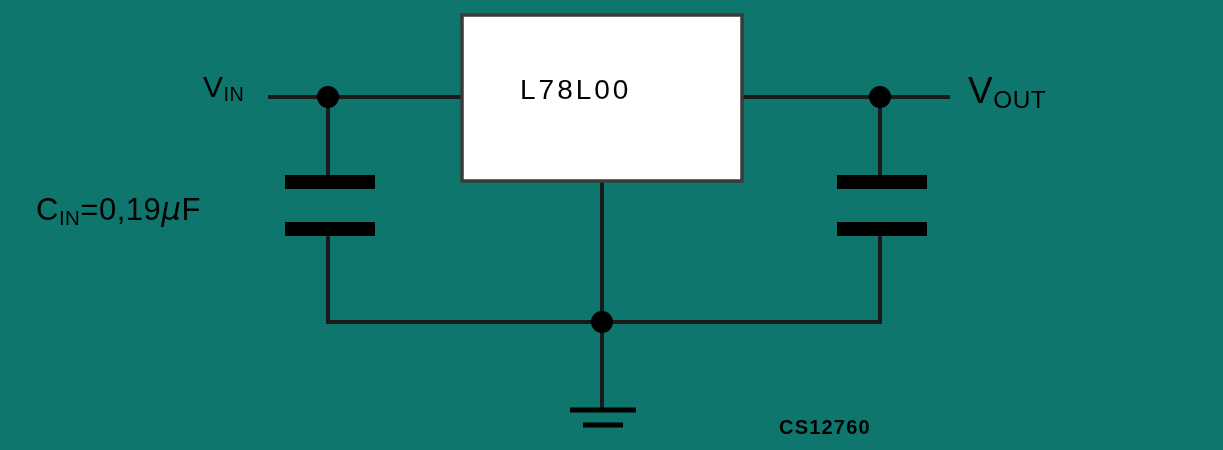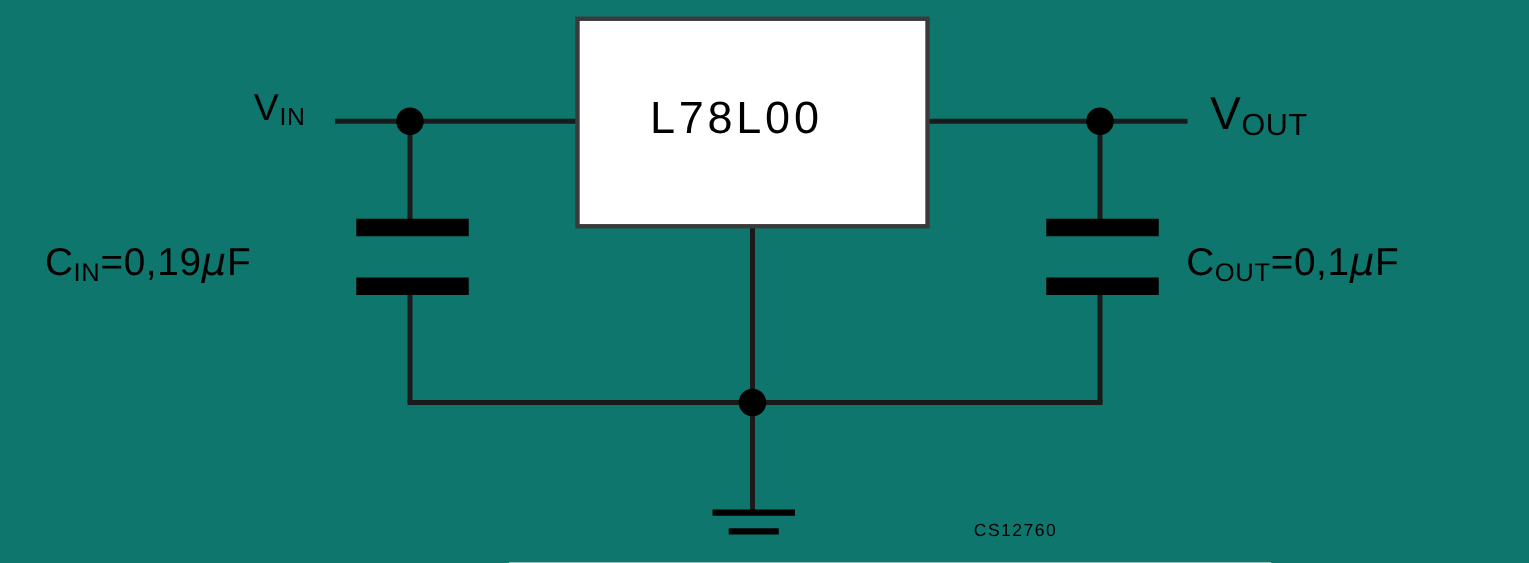--- a/index.html
+++ b/index.html
@@ -68,29 +68,29 @@
   #label-cout {
     left: 949px;
     top: 194px;
     font-size: 31px;
     letter-spacing: 0.5px;
   }
   
   #label-part {
     left: 520px;
     top: 76px;
-    font-size: 36px;
+    font-size: 28px;
     letter-spacing: 3px;
   }
   
   #label-refcode {
     left: 779px;
     top: 417px;
-    font-size: 14px;
-    font-weight: normal;
+    font-size: 20px;
+    font-weight: bold;
     letter-spacing: 1.2px;
   }
 </style>
 </head>
 <body>
 
 <div id="canvas">
 
   <svg id="schematic" viewBox="0 0 1223 450" xmlns="http://www.w3.org/2000/svg">
 
@@ -138,21 +138,18 @@
   </div>
 
   <div class="lbl" id="label-vout">
     <span>V</span><span class="sub">OUT</span>
   </div>
 
   <div class="lbl" id="label-cin">
     <span>C</span><span class="sub">IN</span><span>=</span><span>0,19</span><span class="mu">μ</span><span>F</span>
   </div>
 
-  <div class="lbl" id="label-cout">
-    <span>C</span><span class="sub">OUT</span><span>=</span><span>0,1</span><span class="mu">μ</span><span>F</span>
-  </div>
 
   <div class="lbl" id="label-part">L78L00</div>
 
   <div class="lbl" id="label-refcode">CS12760</div>
 
 </div>
 
 </body></html>

